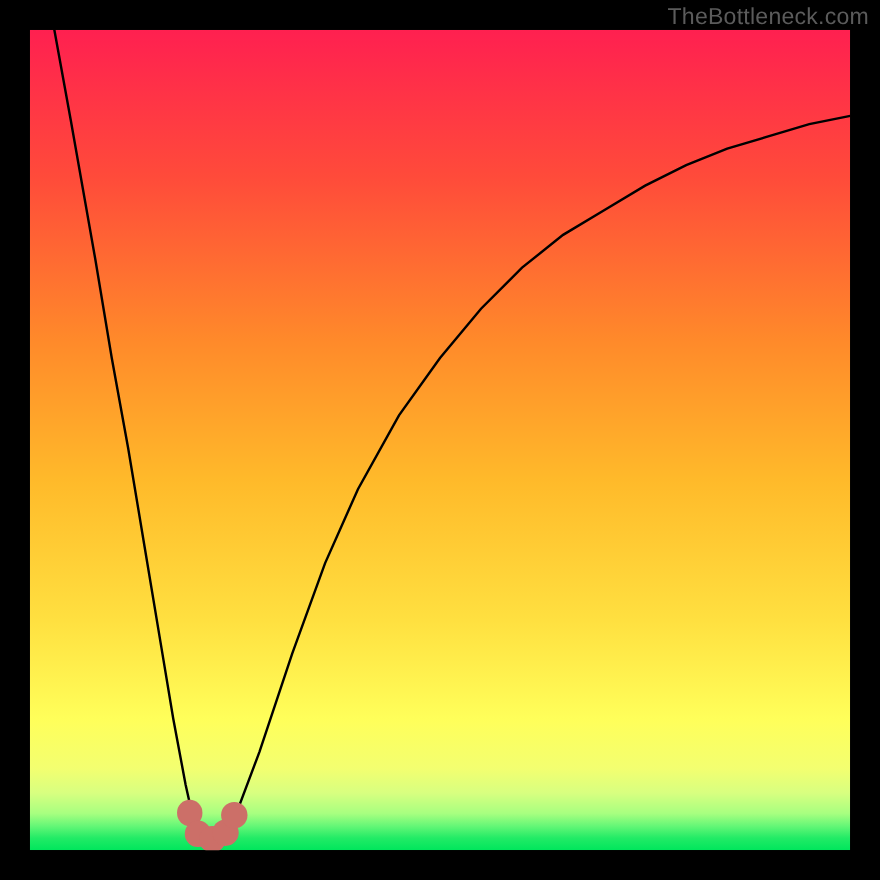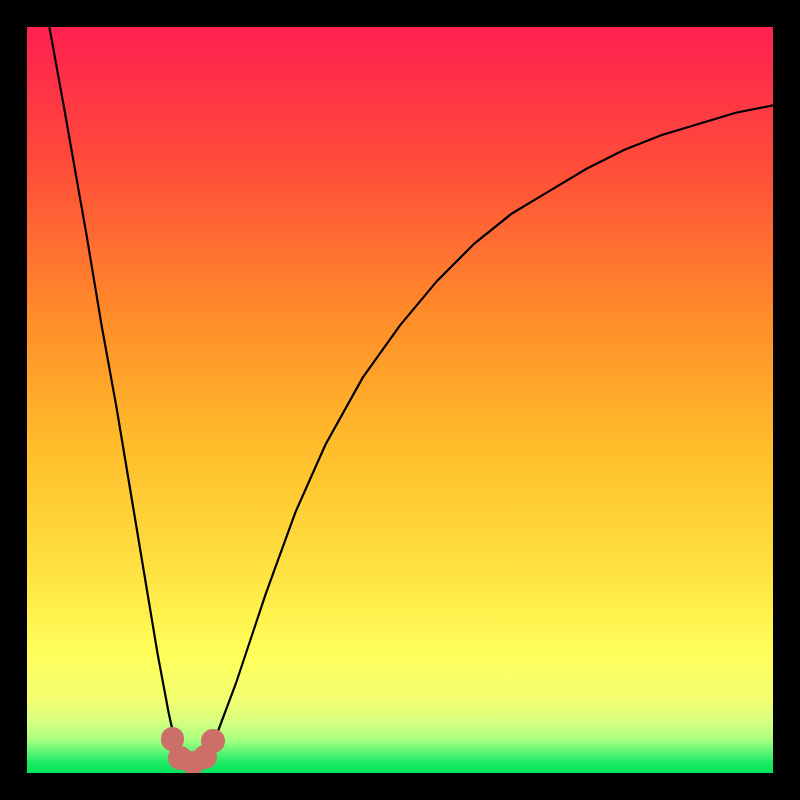--- a/index.html
+++ b/index.html
@@ -89,13 +89,14 @@
 
     <div id="markers-layer">
         <div class="marker" style="width: 23.872px; height: 23.872px; left: 133.534px; top: 700.494px;"></div>
         <div class="marker" style="width: 23.872px; height: 23.872px; left: 140.994px; top: 719.144px;"></div>
         <div class="marker" style="width: 23.872px; height: 23.872px; left: 154.422px; top: 724.366px;"></div>
         <div class="marker" style="width: 23.872px; height: 23.872px; left: 166.358px; top: 717.652px;"></div>
         <div class="marker" style="width: 23.872px; height: 23.872px; left: 173.818px; top: 701.986px;"></div>
       </div>
   </div>
 
+  <div class="watermark">TheBottleneck.com</div>
 </div>
 
 </body></html>

